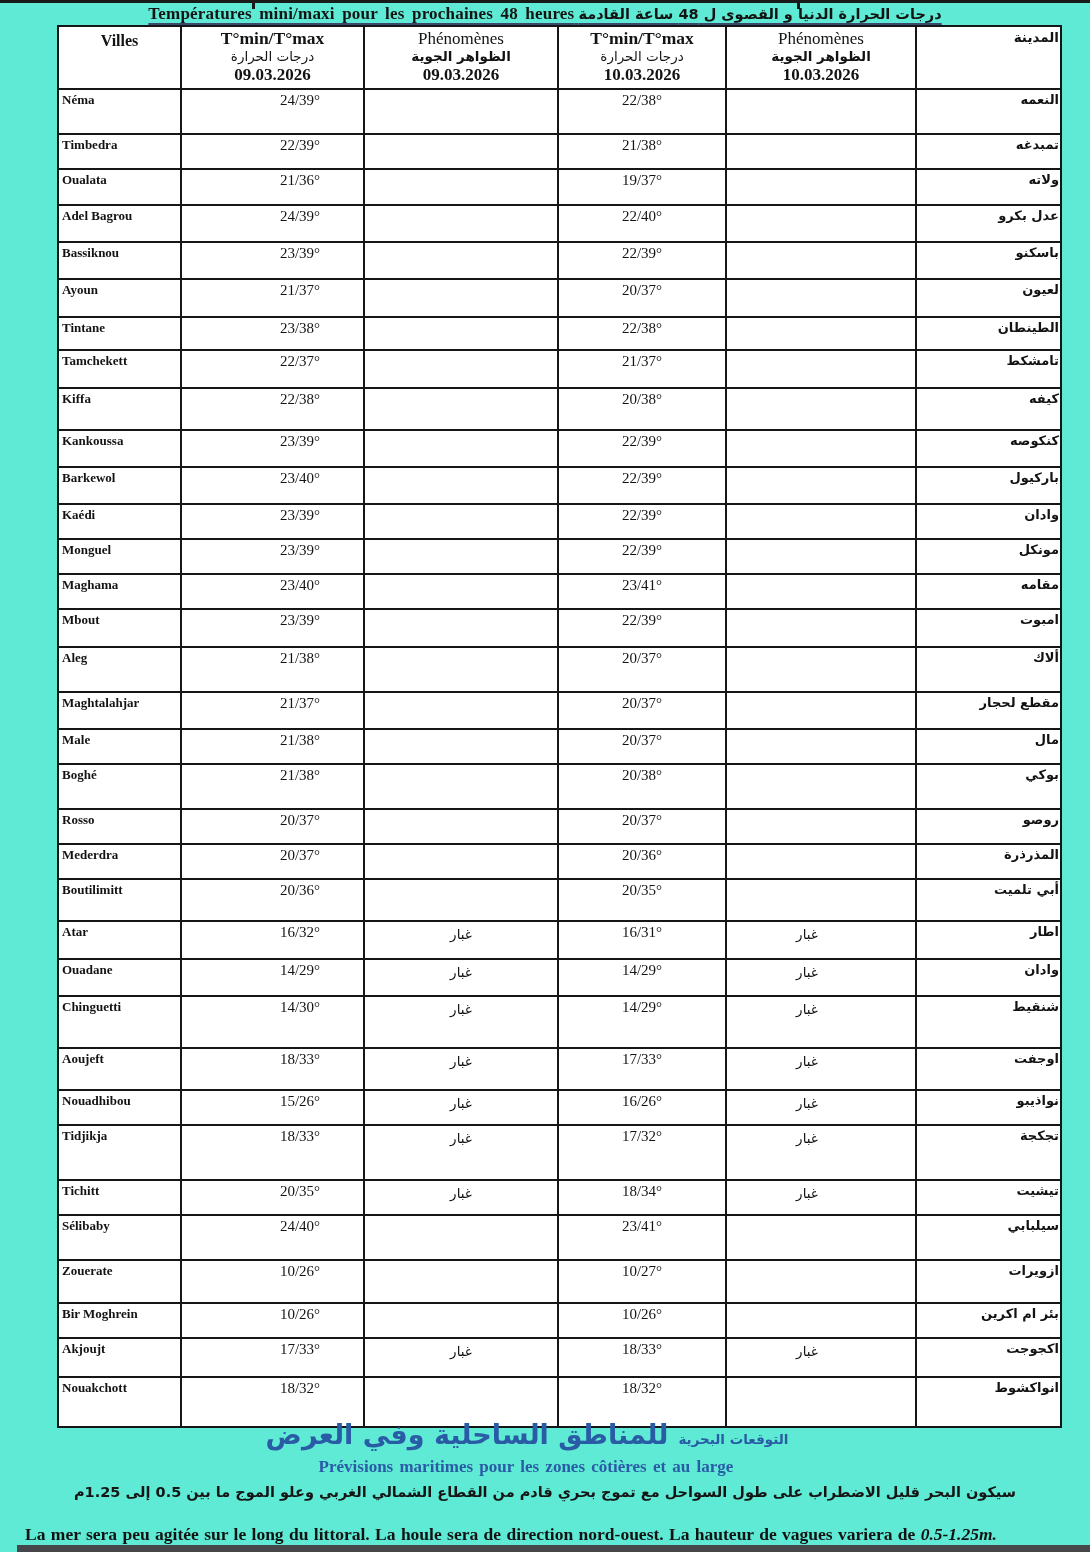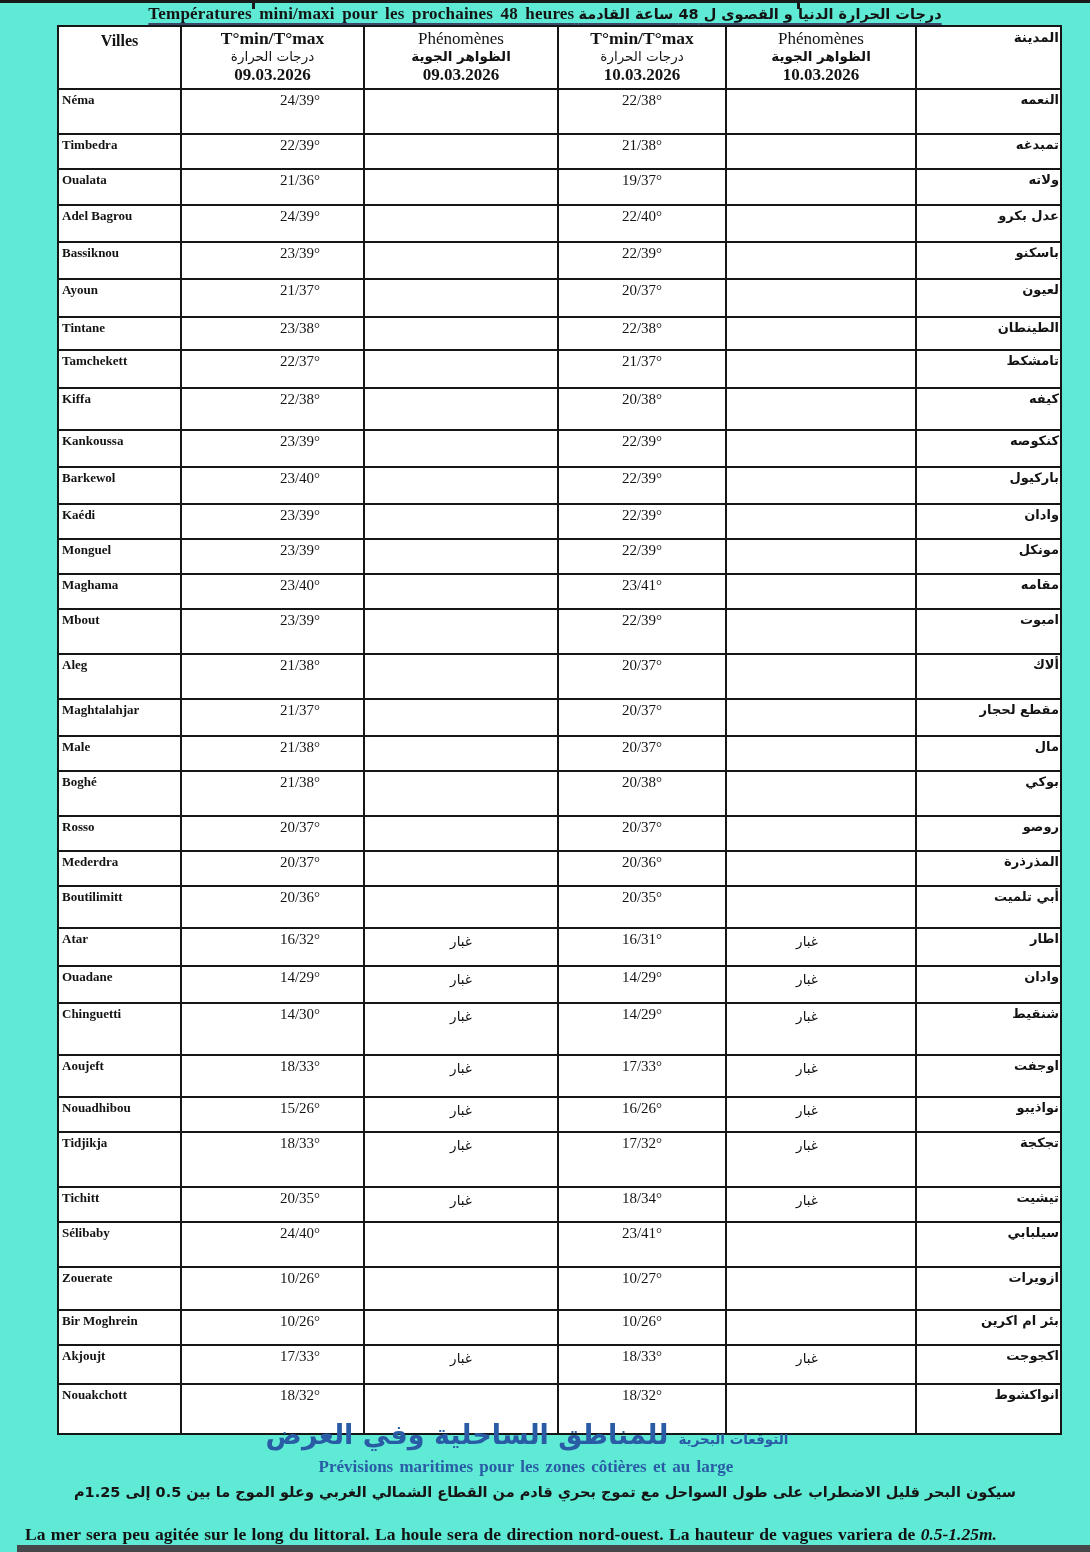--- a/index.html
+++ b/index.html
@@ -211,21 +211,21 @@
       <td class="c-ar ar">مونكل</td>
     </tr>
           <tr style="height: 35px;">
       <td class="c-city">Maghama</td>
       <td class="c-temp col2">23/40°</td>
       <td class="c-phen ar"></td>
       <td class="c-temp">23/41°</td>
       <td class="c-phen ar col5"></td>
       <td class="c-ar ar">مقامه</td>
     </tr>
-          <tr style="height: 45px;">
+          <tr style="height: 38px;">
       <td class="c-city">Mbout</td>
       <td class="c-temp col2">23/39°</td>
       <td class="c-phen ar"></td>
       <td class="c-temp">22/39°</td>
       <td class="c-phen ar col5"></td>
       <td class="c-ar ar">امبوت</td>
     </tr>
           <tr style="height: 45px;">
       <td class="c-city">Aleg</td>
       <td class="c-temp col2">21/38°</td>

